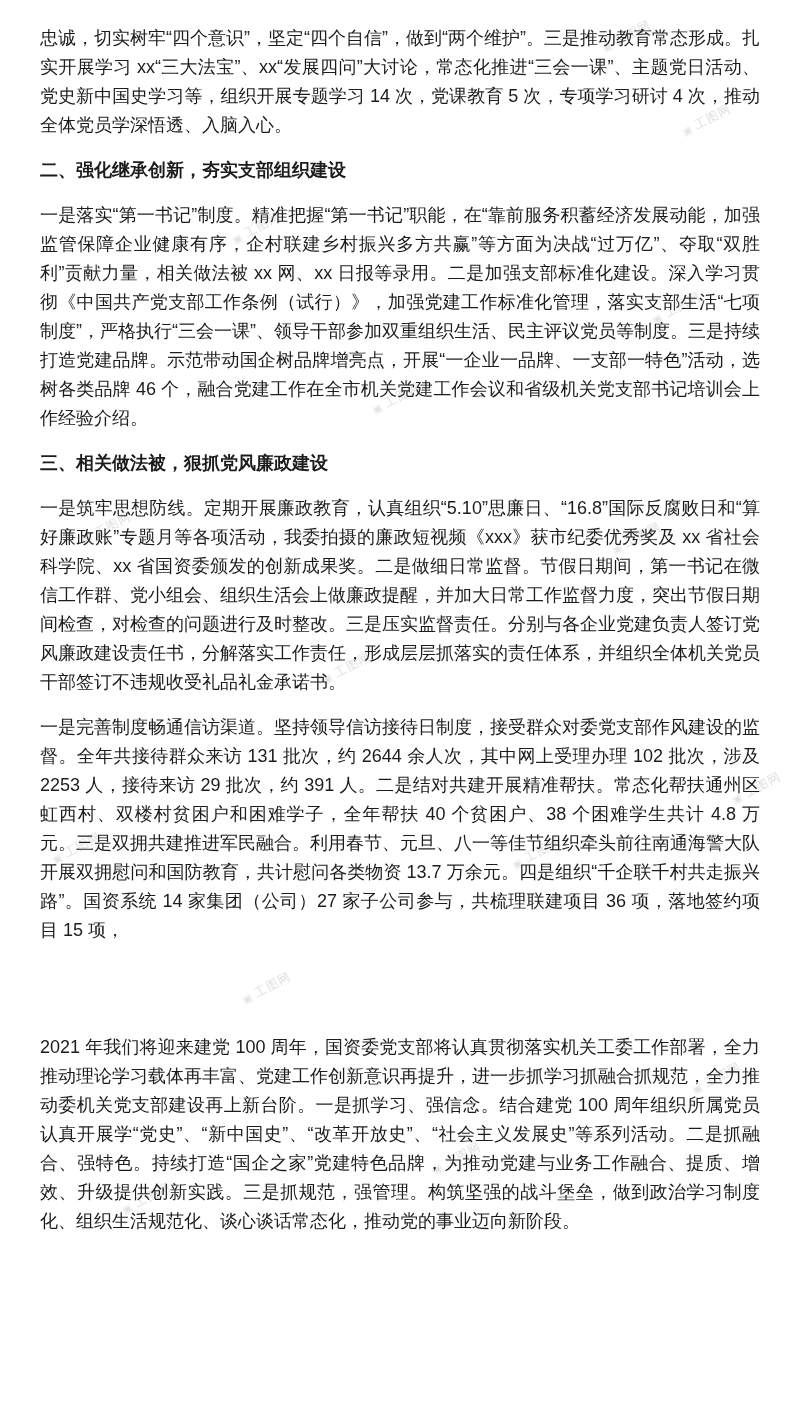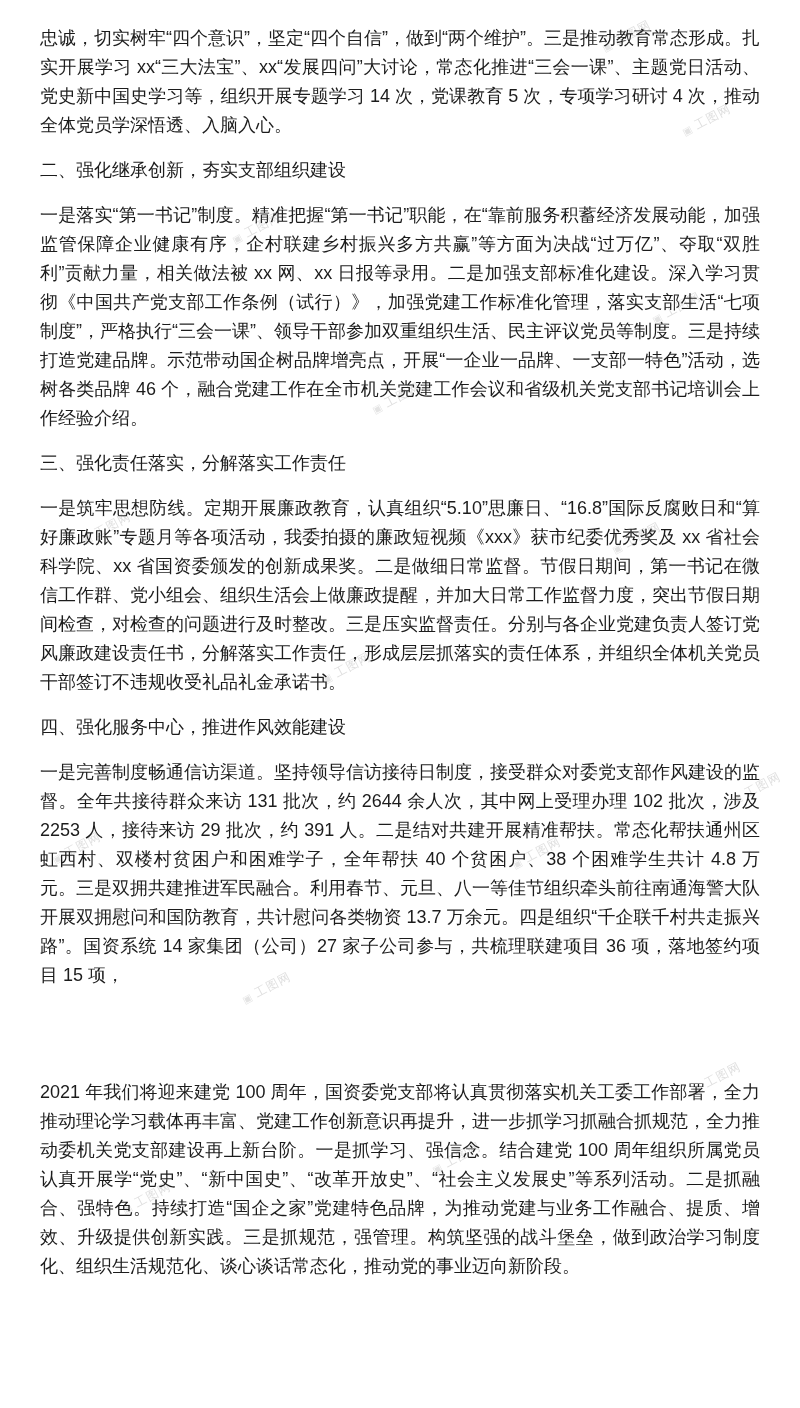--- a/index.html
+++ b/index.html
@@ -22,21 +22,21 @@
     color: #1c1c1c;
     font-size: 18px;
     line-height: 29px;
     text-align: justify;
   }
   .content p {
     margin: 16px;
     padding: 0;
   }
   .heading {
-    font-weight: 400;
+    font-weight: 700;
   }
   .page-gap {
     height: 56px;
   }
   #watermark-layer {
     position: absolute;
     z-index: 1;
     left: 0; top: 0;
     width: 800px;
     height: 1408px;
@@ -76,20 +76,19 @@
       <span class="wm" style="left: 510px; top: 845px;">工图网</span>
       <span class="wm" style="left: 240px; top: 980px;">工图网</span>
       <span class="wm" style="left: 690px; top: 1070px;">工图网</span>
       <span class="wm" style="left: 120px; top: 1190px;">工图网</span>
       <span class="wm" style="left: 430px; top: 1150px;">工图网</span>
     </div>
   <div class="content">
     <p class="body">忠诚，切实树牢“四个意识”，坚定“四个自信”，做到“两个维护”。三是推动教育常态形成。扎实开展学习 xx“三大法宝”、xx“发展四问”大讨论，常态化推进“三会一课”、主题党日活动、党史新中国史学习等，组织开展专题学习 14 次，党课教育 5 次，专项学习研讨 4 次，推动全体党员学深悟透、入脑入心。</p>
     <p class="heading">二、强化继承创新，夯实支部组织建设</p>
     <p class="body">一是落实“第一书记”制度。精准把握“第一书记”职能，在“靠前服务积蓄经济发展动能，加强监管保障企业健康有序，企村联建乡村振兴多方共赢”等方面为决战“过万亿”、夺取“双胜利”贡献力量，相关做法被 xx 网、xx 日报等录用。二是加强支部标准化建设。深入学习贯彻《中国共产党支部工作条例（试行）》，加强党建工作标准化管理，落实支部生活“七项制度”，严格执行“三会一课”、领导干部参加双重组织生活、民主评议党员等制度。三是持续打造党建品牌。示范带动国企树品牌增亮点，开展“一企业一品牌、一支部一特色”活动，选树各类品牌 46 个，融合党建工作在全市机关党建工作会议和省级机关党支部书记培训会上作经验介绍。</p>
-    <p class="heading">三、强化责任落实，分解落实工作责任</p>
+    <p class="heading">三、相关做法被，狠抓党风廉政建设</p>
     <p class="body">一是筑牢思想防线。定期开展廉政教育，认真组织“5.10”思廉日、“16.8”国际反腐败日和“算好廉政账”专题月等各项活动，我委拍摄的廉政短视频《xxx》获市纪委优秀奖及 xx 省社会科学院、xx 省国资委颁发的创新成果奖。二是做细日常监督。节假日期间，第一书记在微信工作群、党小组会、组织生活会上做廉政提醒，并加大日常工作监督力度，突出节假日期间检查，对检查的问题进行及时整改。三是压实监督责任。分别与各企业党建负责人签订党风廉政建设责任书，分解落实工作责任，形成层层抓落实的责任体系，并组织全体机关党员干部签订不违规收受礼品礼金承诺书。</p>
-    <p class="heading">四、强化服务中心，推进作风效能建设</p>
     <p class="body">一是完善制度畅通信访渠道。坚持领导信访接待日制度，接受群众对委党支部作风建设的监督。全年共接待群众来访 131 批次，约 2644 余人次，其中网上受理办理 102 批次，涉及 2253 人，接待来访 29 批次，约 391 人。二是结对共建开展精准帮扶。常态化帮扶通州区虹西村、双楼村贫困户和困难学子，全年帮扶 40 个贫困户、38 个困难学生共计 4.8 万元。三是双拥共建推进军民融合。利用春节、元旦、八一等佳节组织牵头前往南通海警大队开展双拥慰问和国防教育，共计慰问各类物资 13.7 万余元。四是组织“千企联千村共走振兴路”。国资系统 14 家集团（公司）27 家子公司参与，共梳理联建项目 36 项，落地签约项目 15 项，</p>
     <div class="page-gap"></div>
     <p class="body">2021 年我们将迎来建党 100 周年，国资委党支部将认真贯彻落实机关工委工作部署，全力推动理论学习载体再丰富、党建工作创新意识再提升，进一步抓学习抓融合抓规范，全力推动委机关党支部建设再上新台阶。一是抓学习、强信念。结合建党 100 周年组织所属党员认真开展学“党史”、“新中国史”、“改革开放史”、“社会主义发展史”等系列活动。二是抓融合、强特色。持续打造“国企之家”党建特色品牌，为推动党建与业务工作融合、提质、增效、升级提供创新实践。三是抓规范，强管理。构筑坚强的战斗堡垒，做到政治学习制度化、组织生活规范化、谈心谈话常态化，推动党的事业迈向新阶段。</p>
   </div>
 </div>
 
 </body></html>

